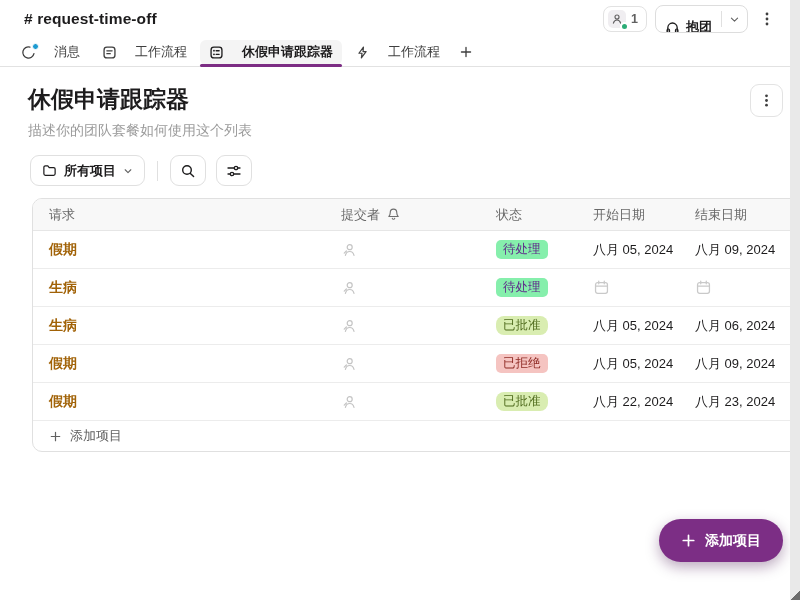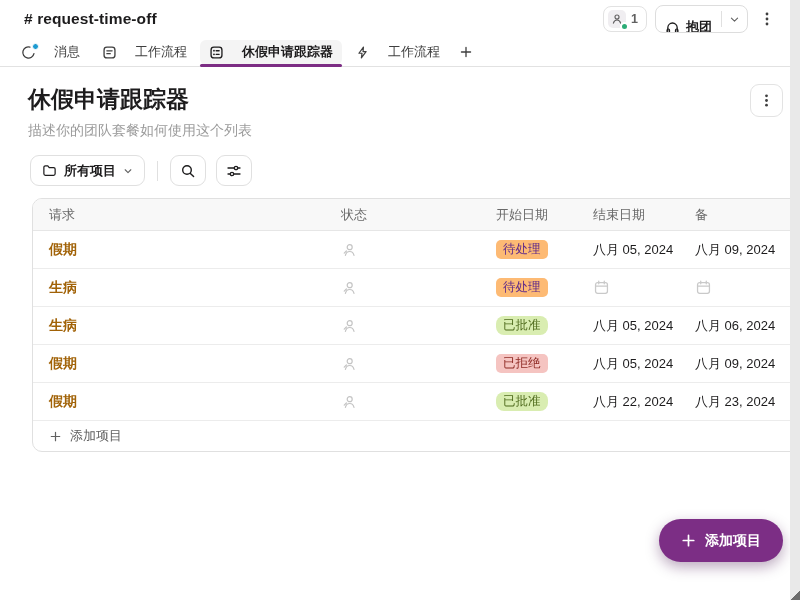--- a/index.html
+++ b/index.html
@@ -66,21 +66,21 @@
   .trow { display:grid; grid-template-columns:293px 155px 97px 102px 96px 1fr;
     align-items:center; }
   .trow > div { padding-left:15px; display:flex; align-items:center; gap:6px;
     overflow:hidden; white-space:nowrap; }
   .trow > div:first-child { padding-left:16px; }
   .thead { height:32px; background:#f8f8f8; border-bottom:1px solid #e6e6e6;
     color:#696969; font-size:13px; }
   .tdata { height:38px; font-size:13px; border-bottom:1px solid #ececec; cursor:pointer; }
   .req-name { font-weight:bold; font-size:14px; color:#a16207; }
   .badge { font-size:12.5px; padding:3px 7px; border-radius:5px; line-height:1; }
-  .badge[data-kind="pending"]  { background:#fdba74; color:#5f2b8a; }
+  .badge[data-kind="pending"]  { background:#86efac; color:#5f2b8a; }
   .badge[data-kind="approved"] { background:#d9edb1; color:#4f6b1d;border-radius:8px; }
   .badge[data-kind="rejected"] { background:#f5c4c1; color:#8f2b25; }
   .tfoot { height:30px; display:flex; align-items:center; gap:8px; padding-left:16px;
     font-size:13px; color:#616161; cursor:pointer; }
   .empty-note { width:18px; height:18px; border:1.5px dashed #d7d7d7; border-radius:4px;
     display:flex; align-items:center; justify-content:center; flex:none; }
 
   
   .fab { position:absolute; top:519px; left:659px; height:43px; padding:0 22px;
     border:none; border-radius:22px; background:#7c2e85; color:#fff; font-size:14px;
@@ -217,20 +217,27 @@
         </svg>
     </button>
   </div>
 
   <div class="table">
     <div class="trow thead">
       <div>
           <span>请求</span>
         </div>
       <div>
+        <span>提交者</span>
+        <svg width="15" height="15" viewBox="0 0 16 16">
+            <path d="M8 2.3c-2.2 0-3.5 1.7-3.5 3.9 0 2.6-.9 3.3-1.5 3.9h10c-.6-.6-1.5-1.3-1.5-3.9 0-2.2-1.3-3.9-3.5-3.9z" fill="none" stroke="#6e6e6e" stroke-width="1.2" stroke-linejoin="round"></path>
+            <path d="M6.7 12.1a1.35 1.35 0 0 0 2.6 0" fill="none" stroke="#6e6e6e" stroke-width="1.2" stroke-linecap="round"></path>
+          </svg>
+      </div>
+      <div>
           <span>状态</span>
         </div>
       <div>
           <span>开始日期</span>
         </div>
       <div>
           <span>结束日期</span>
         </div>
       <div>
           <span>备</span>

